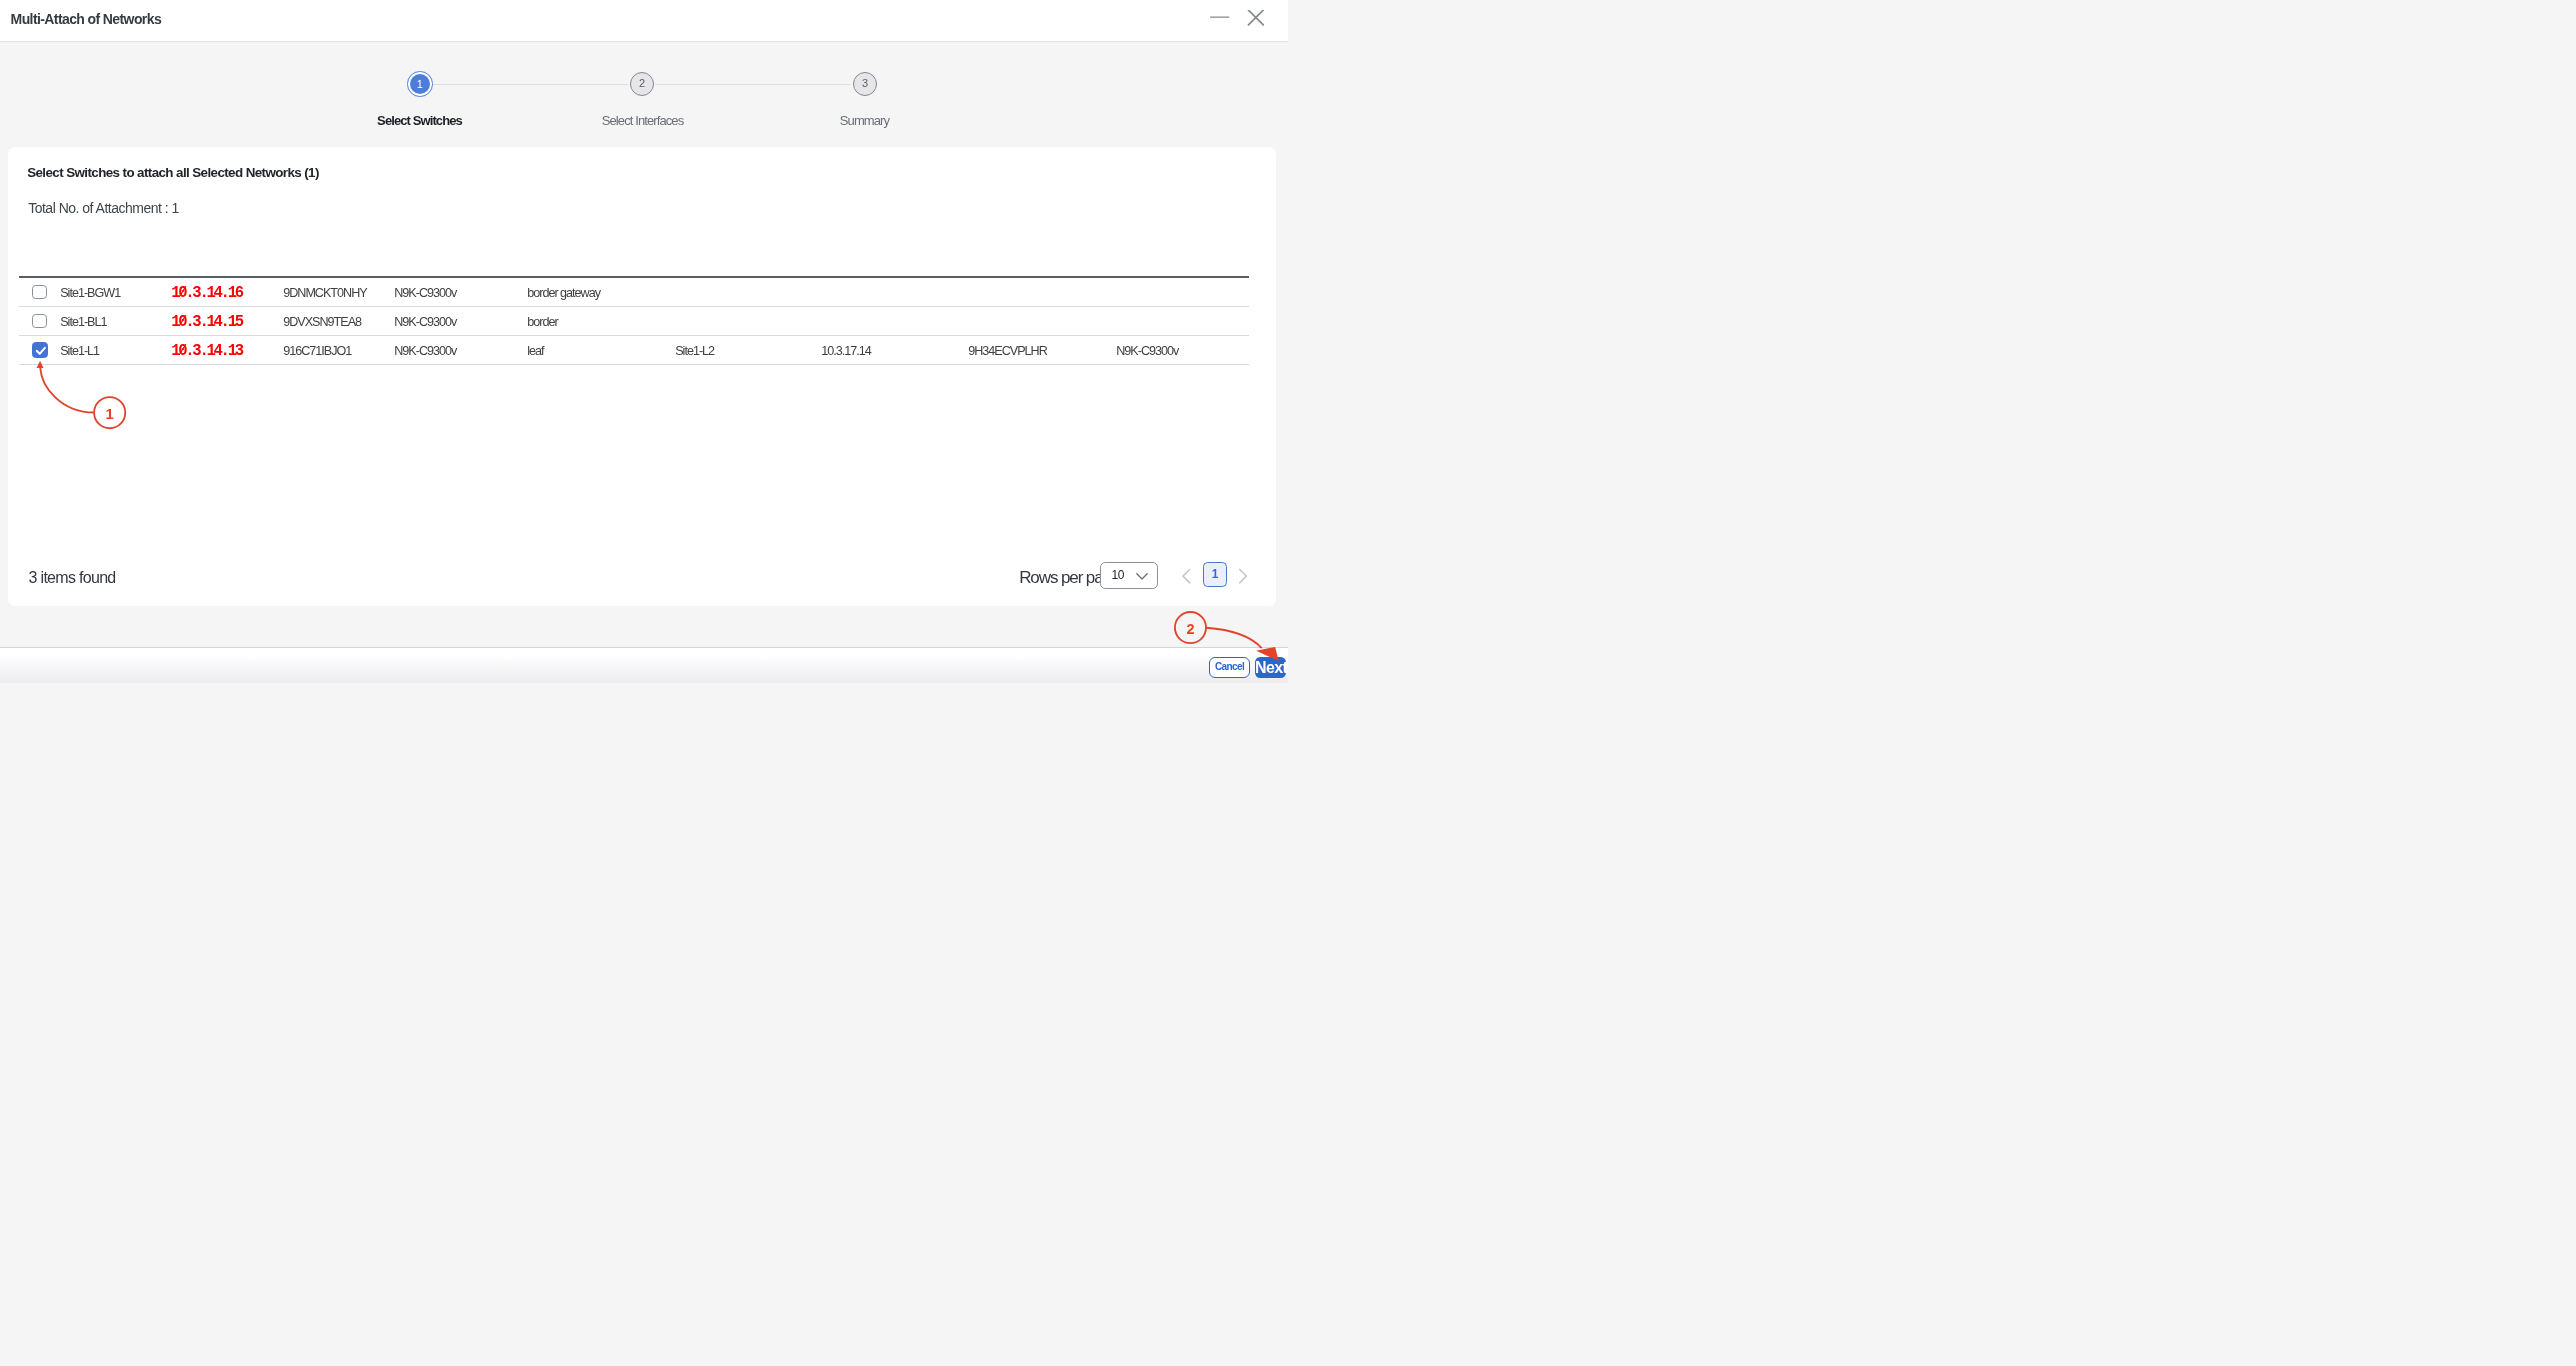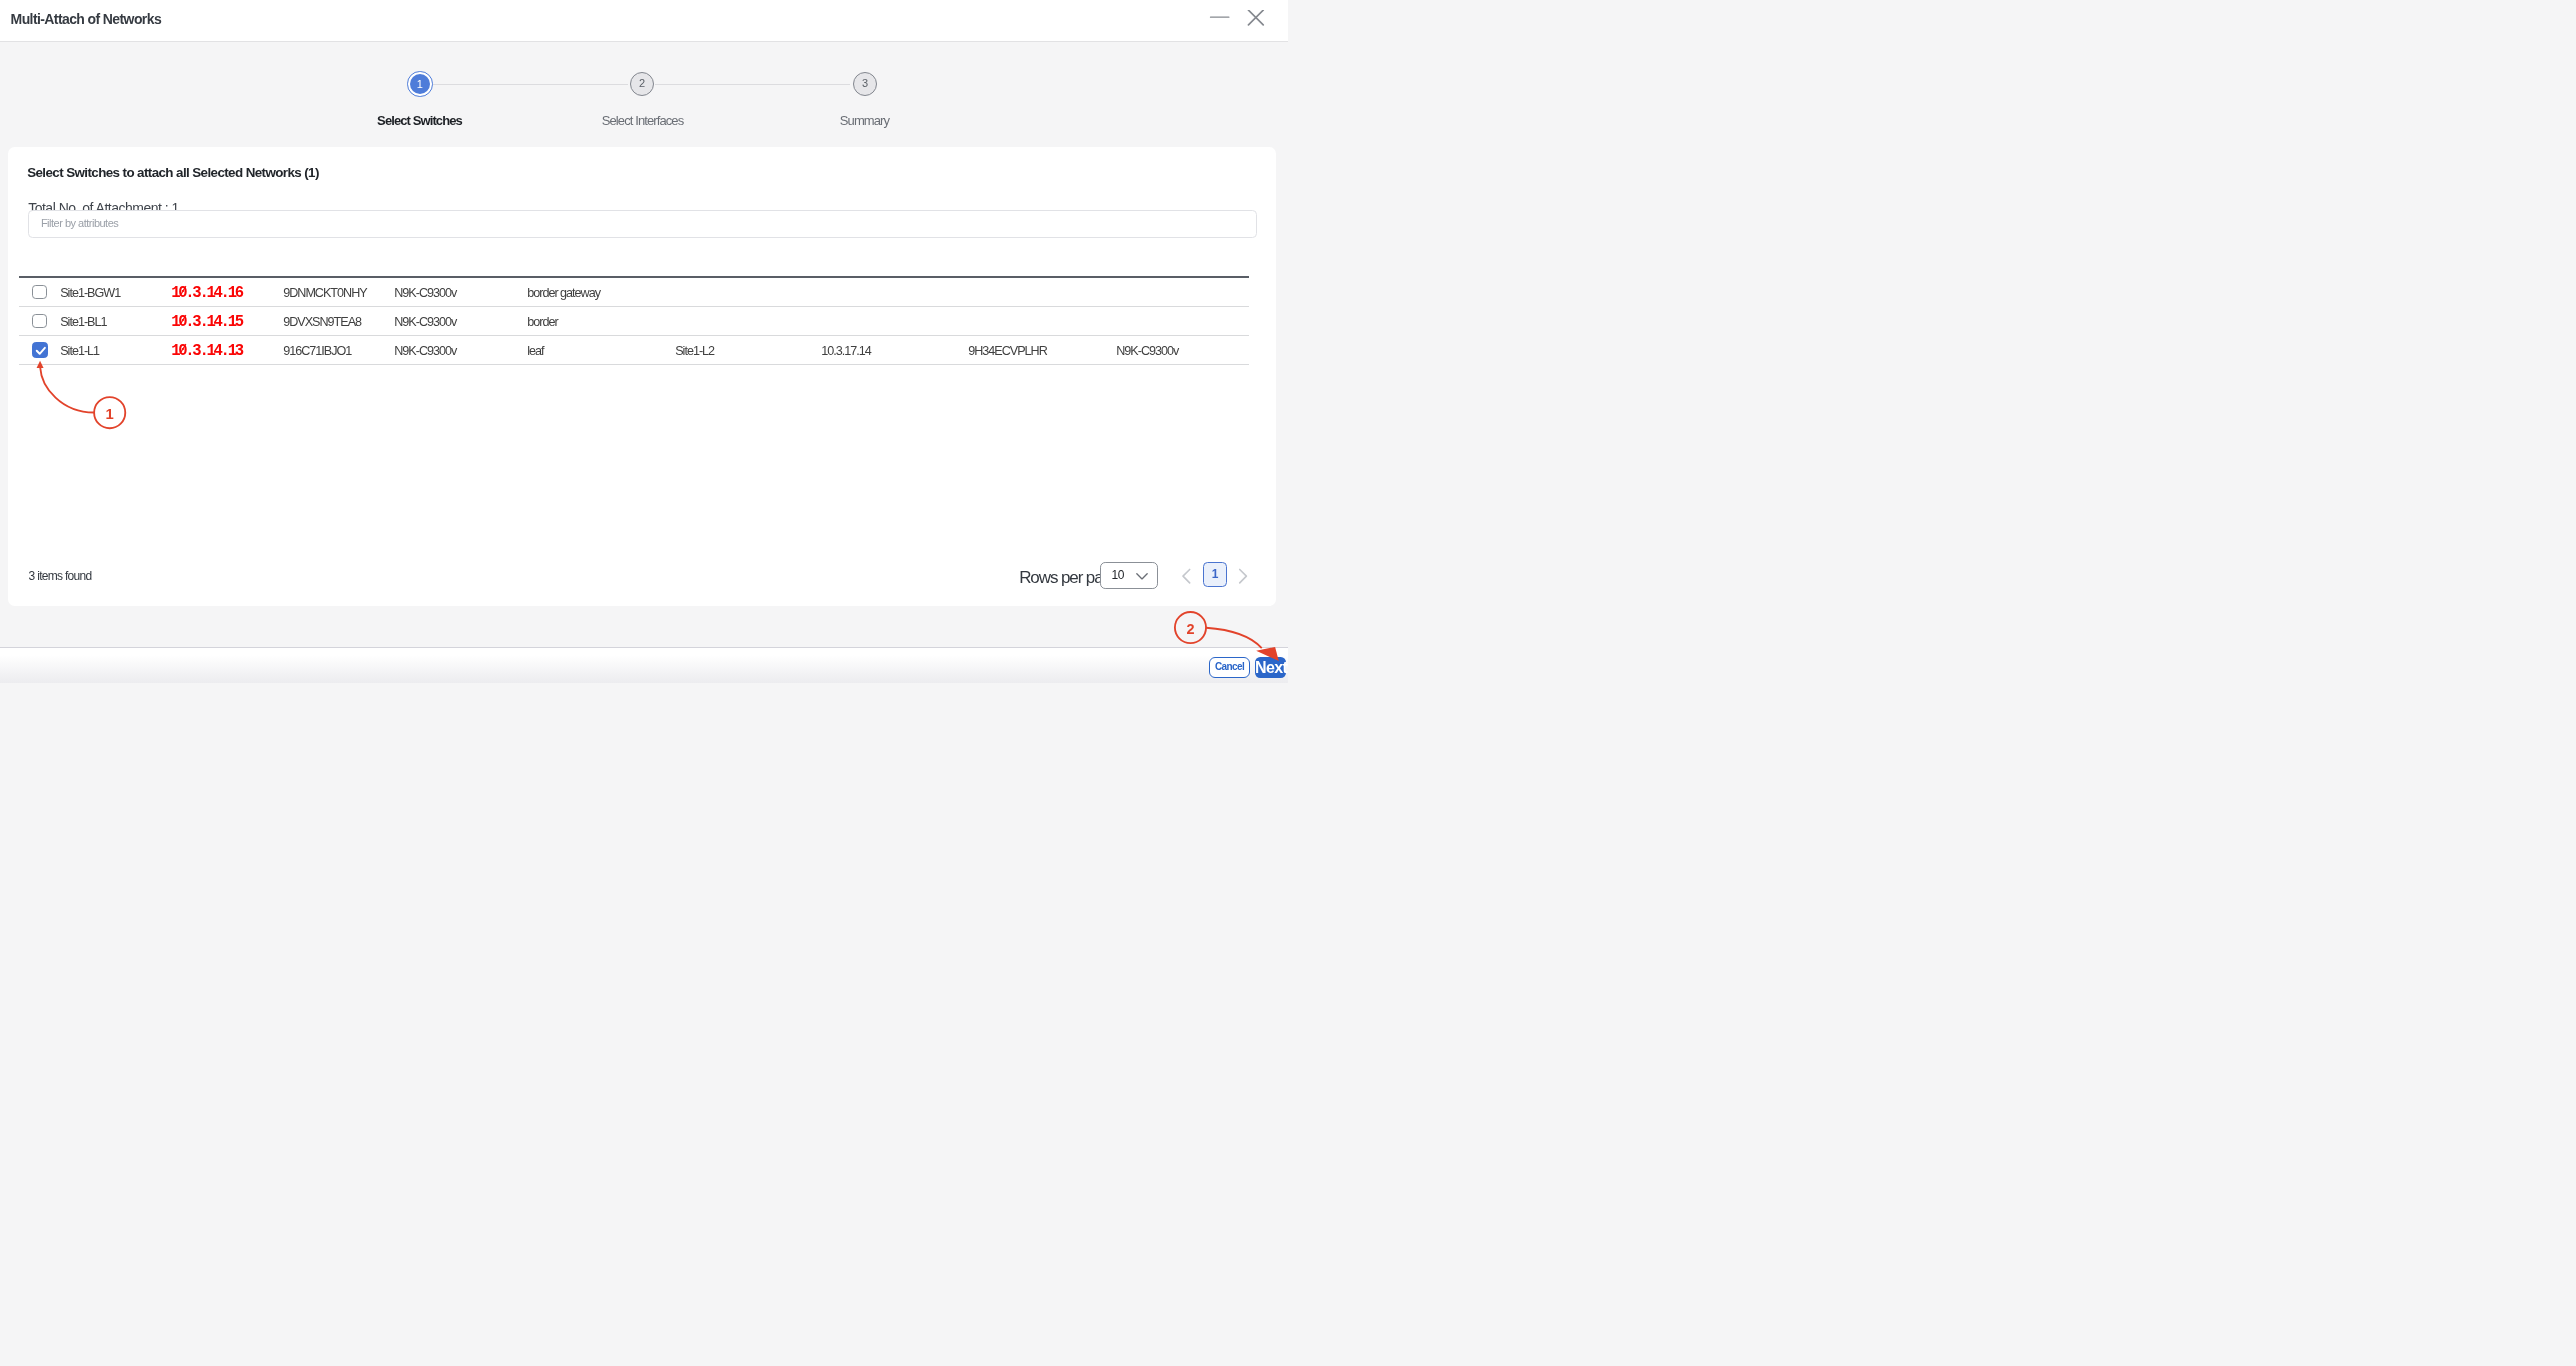--- a/index.html
+++ b/index.html
@@ -25,21 +25,21 @@
   
   .thead { position:absolute; left:11px; top:101px; width:1230px; height:27px; }
   .thead-border { position:absolute; left:11px; top:129px; width:1230px; height:1.9px; background:#595e66; }
   .row { position:absolute; left:11px; width:1230px; height:29px; border-bottom:0.7px solid #d9dadc; }
   .cell { position:absolute; top:calc(50% + 1px); transform:translateY(-50%); font-size:12.6px; letter-spacing:-1px; color:#404040; white-space:nowrap; }
   .hcell { position:absolute; top:calc(50% + 1.2px); transform:translateY(-50%); font-size:12.2px; font-weight:bold; letter-spacing:-0.9px; color:#23262b; white-space:nowrap; }
   .mono { font-family:"Liberation Mono", monospace; font-weight:bold; color:#fa0505; font-size:15.6px; letter-spacing:-2.3px; top:calc(50% + 0.8px) !important; }
   .cb { position:absolute; width:14.5px; height:14.5px; border:1.5px solid #8a9097; border-radius:3.7px; background:#fff; }
   .cb.checked { background:#4374d4; border-color:#4374d4; width:15.6px; height:15.6px; }
   
-  .found { position:absolute; left:20.4px; top:422px; font-size:12px; letter-spacing:-0.7px; color:#33383f; }
+  .found { position:absolute; left:20.4px; top:422px; font-size:16px; letter-spacing:-0.7px; color:#33383f; }
   .rpp { position:absolute; left:1011px; top:421px; font-size:17px; letter-spacing:-1.1px; color:#33383f; }
   .selbox { position:absolute; left:1092px; top:415px; width:58px; height:27px; border:1.3px solid #8b9097; border-radius:5.2px; background:#fff; }
   .selbox span { position:absolute; left:10.4px; top:5.2px; font-size:12px; letter-spacing:-0.4px; color:#23262b; }
   .pagebox { position:absolute; left:1195px; top:415px; width:24px; height:25px; border:1.3px solid #4a74d0; border-radius:4.5px; background:#eaf0fb; color:#3b66c8; font-weight:bold; font-size:12px; text-align:center; line-height:23px; }
   
   .footer { position:absolute; left:0; top:647px; width:1288px; height:36px; border-top:0.7px solid #d4d4db; background:linear-gradient(#ffffff 20%, #ececef); }
   .btn-cancel { position:absolute; left:1209px; top:657px; width:41px; height:21px; border:1.3px solid #2b66c9; border-radius:6px; background:#fff; color:#2b66c9; font-weight:bold; font-size:10px; letter-spacing:-0.6px; text-align:center; line-height:18px; }
   .btn-next { position:absolute; left:1255px; top:657px; width:31px; height:21px; border-radius:5.2px; background:#2b66c9; color:#fff; font-weight:bold; font-size:16px; letter-spacing:-0.6px; text-align:center; line-height:21px; }
   svg.ovl { position:absolute; left:0; top:0; pointer-events:none; }
 </style>
@@ -61,23 +61,20 @@
   </div>
   <div class="circ c-idle" style="left:630px;">2</div>
   <div class="circ c-idle" style="left:853px;">3</div>
   <div class="slabel act" style="left:308px;">Select Switches</div>
   <div class="slabel" style="left:531px;">Select Interfaces</div>
   <div class="slabel" style="left:753px;">Summary</div>
 
   <div class="card">
     <div class="h2">Select Switches to attach all Selected Networks (1)</div>
     <div class="sub">Total No. of Attachment&nbsp;: 1</div>
-    <div class="filter">
-      <span>Filter by attributes</span>
-    </div>
 
     <div class="thead-border"></div>
 
     <div class="row" style="top:131px;">
       <div class="cb" style="left:13.2px; top:6.7px;"></div>
       <div class="cell" style="left:41px;">Site1-BGW1</div>
       <div class="cell mono" style="left:152px;">10.3.14.16</div>
       <div class="cell" style="left:264px;">9DNMCKT0NHY</div>
       <div class="cell" style="left:375px;">N9K-C9300v</div>
       <div class="cell" style="left:508px;">border gateway</div>

